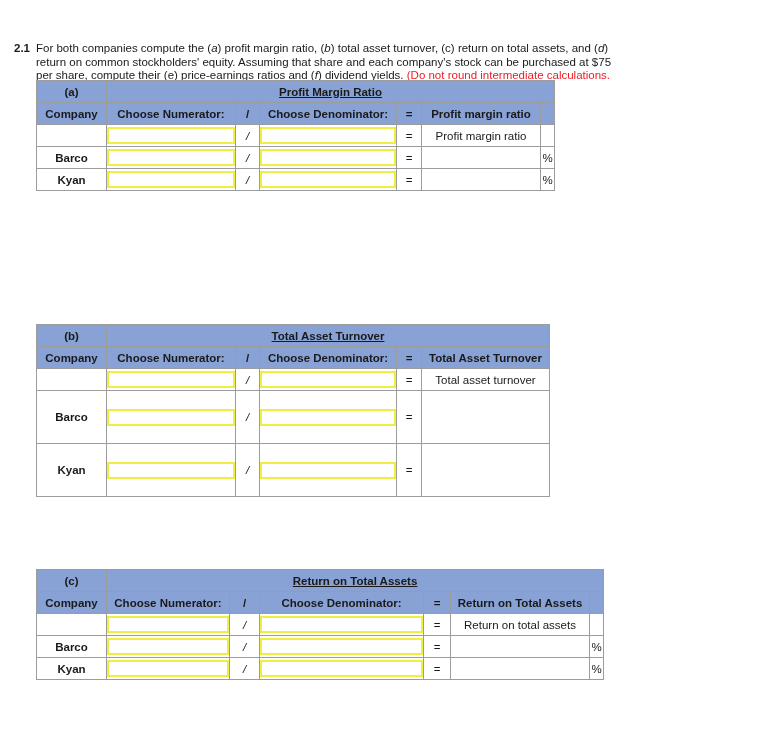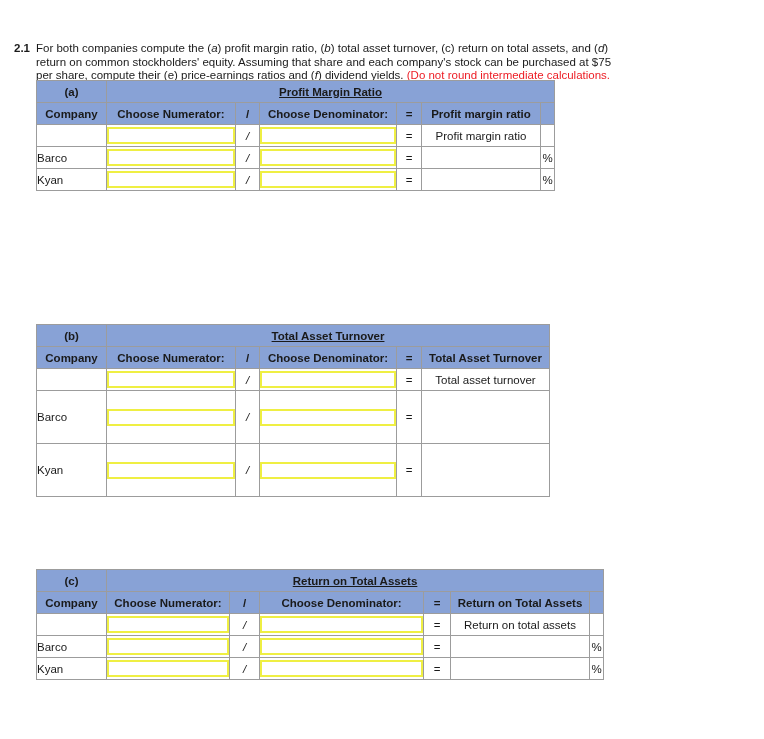--- a/index.html
+++ b/index.html
@@ -79,23 +79,23 @@
   .hdr-title {
     background: #88a2d6 !important;
     text-align: center;
     font-weight: bold;
     text-decoration: underline;
   }
   .hdr-blank {
     background: #88a2d6 !important;
   }
   .label-cell {
-    text-align: left;
+    text-align: center;
     padding-left: 3px;
-    font-weight: normal;
+    font-weight: bold;
   }
   .slash-cell { text-align: center; font-style: italic; }
   .eq-cell { text-align: center; }
   .unit-cell { text-align: center; }
   .result-text { text-align: center; }
 
   
   .inputwrap {
     padding: 0 2px;
   }

